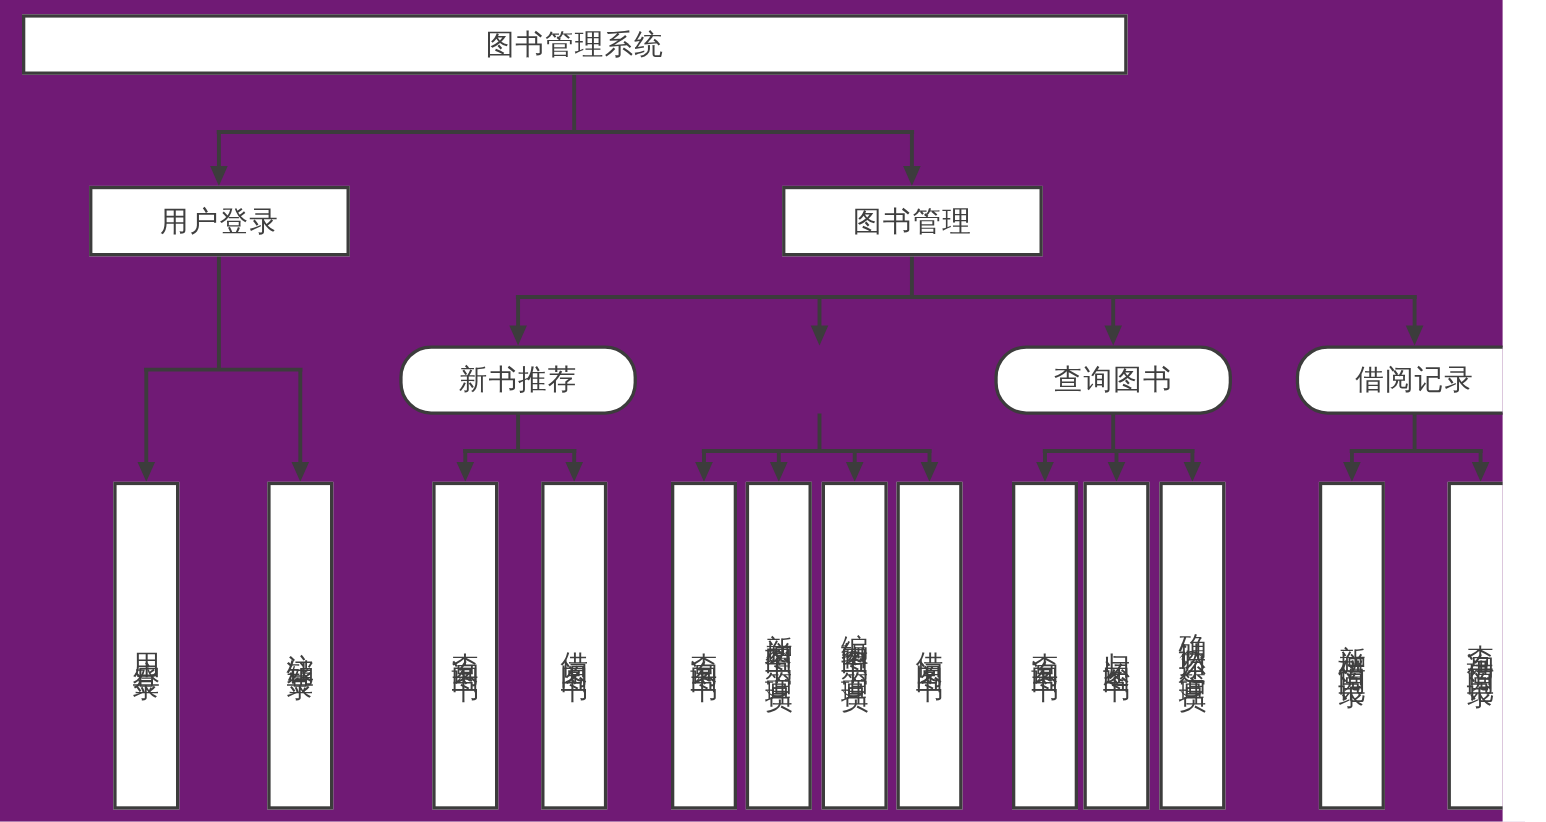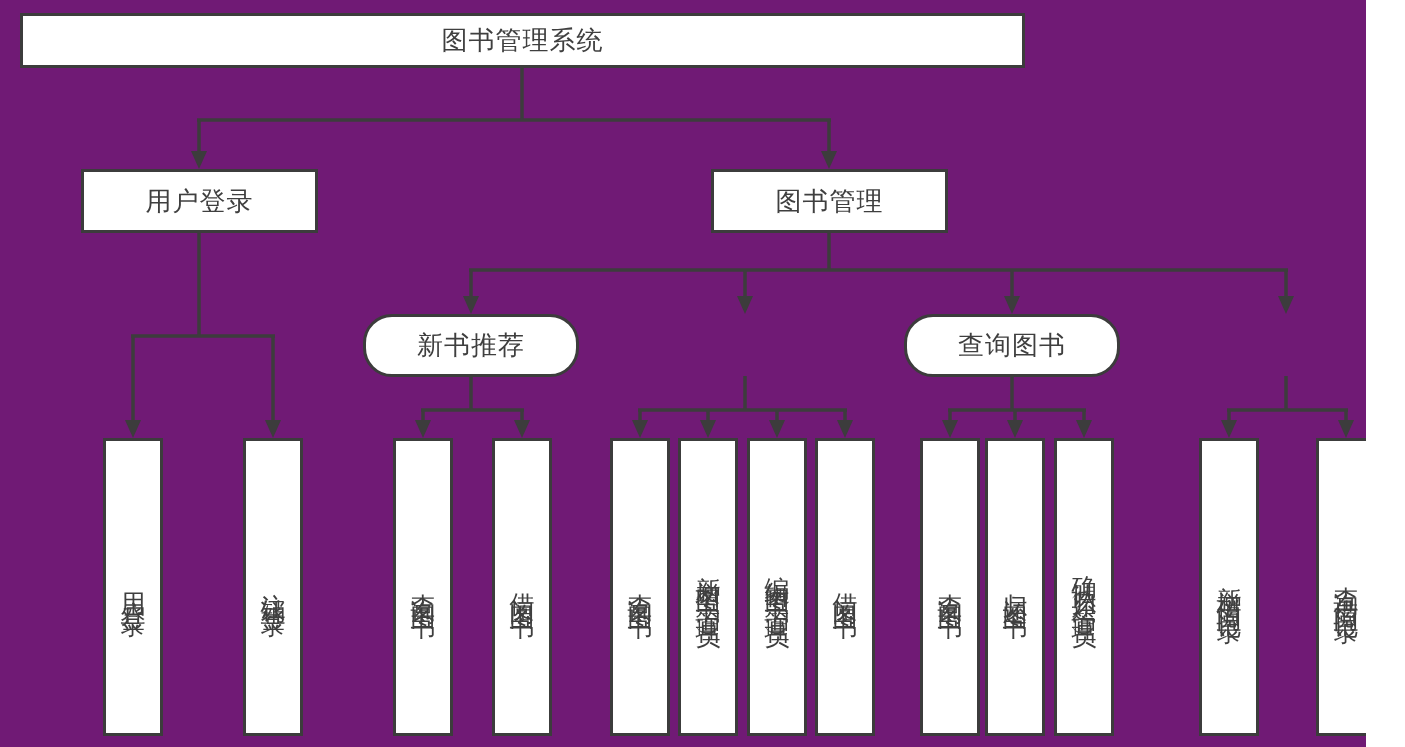--- a/index.html
+++ b/index.html
@@ -132,20 +132,23 @@
   <div class="box leaf" style="left:243px">
     <span class="vtext">注销登录</span>
   </div>
 
   <div class="box lvl3" style="left:363px">
     <span class="hlabel">新书推荐</span>
   </div>
   <div class="box lvl3" style="left:904px">
     <span class="hlabel">查询图书</span>
   </div>
+  <div class="box lvl3" style="left:1178px">
+    <span class="hlabel">借阅记录</span>
+  </div>
 
   <div class="box leaf" style="left:393px">
     <span class="vtext">查询图书</span>
   </div>
   <div class="box leaf" style="left:492px">
     <span class="vtext">借阅图书</span>
   </div>
 
   <div class="box leaf" style="left:610px">
     <span class="vtext">查询图书</span>

